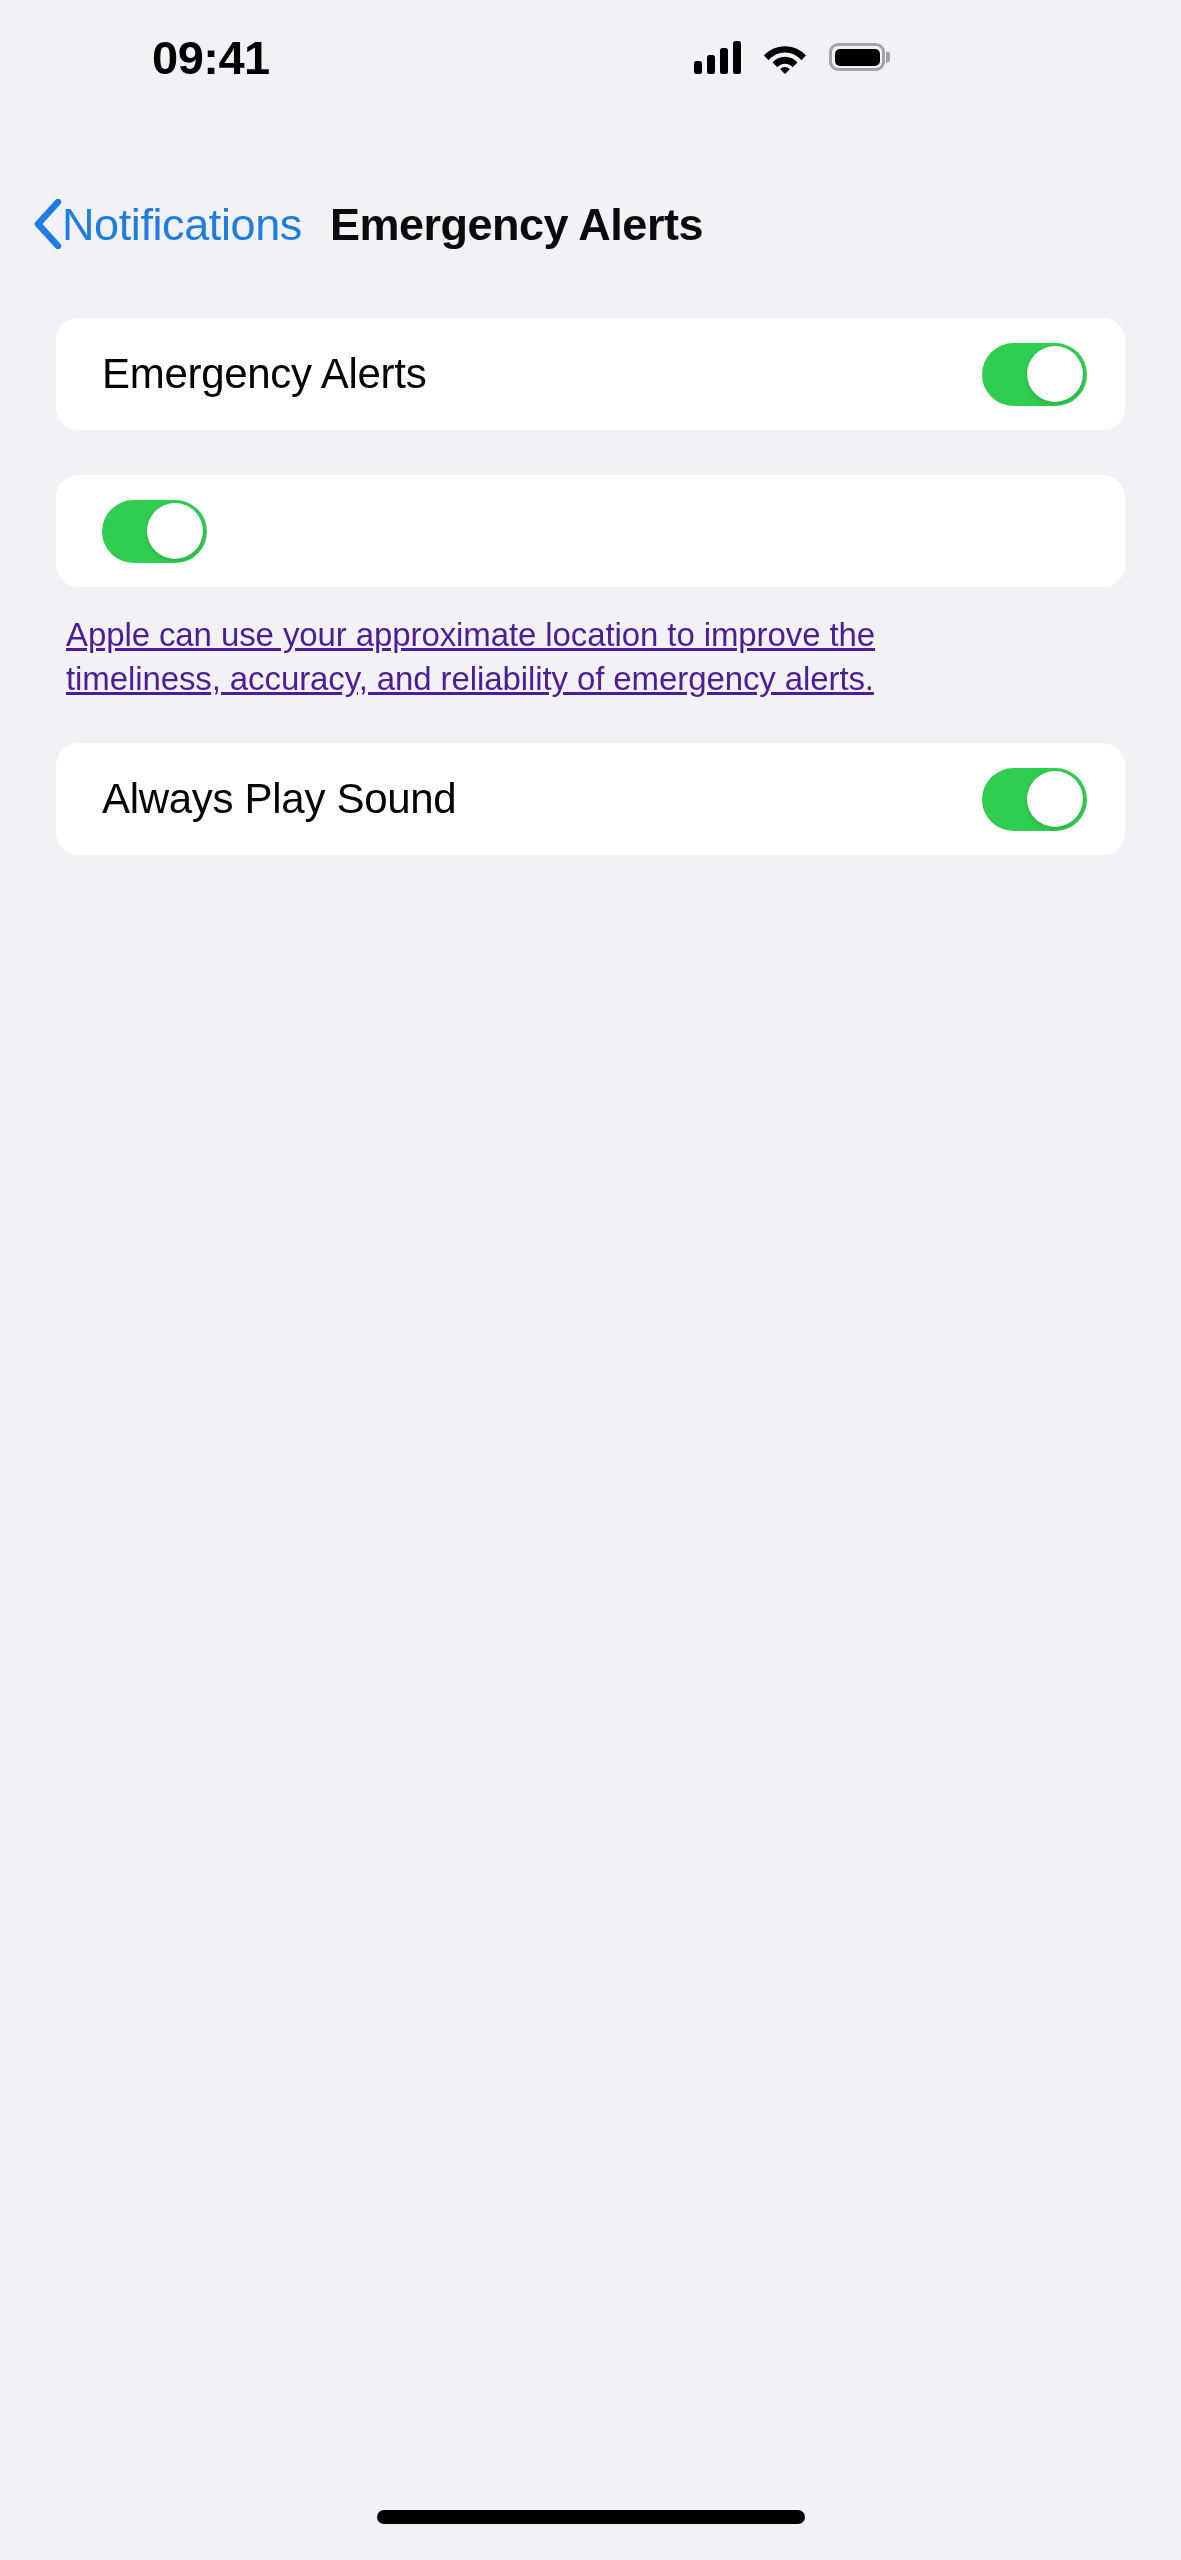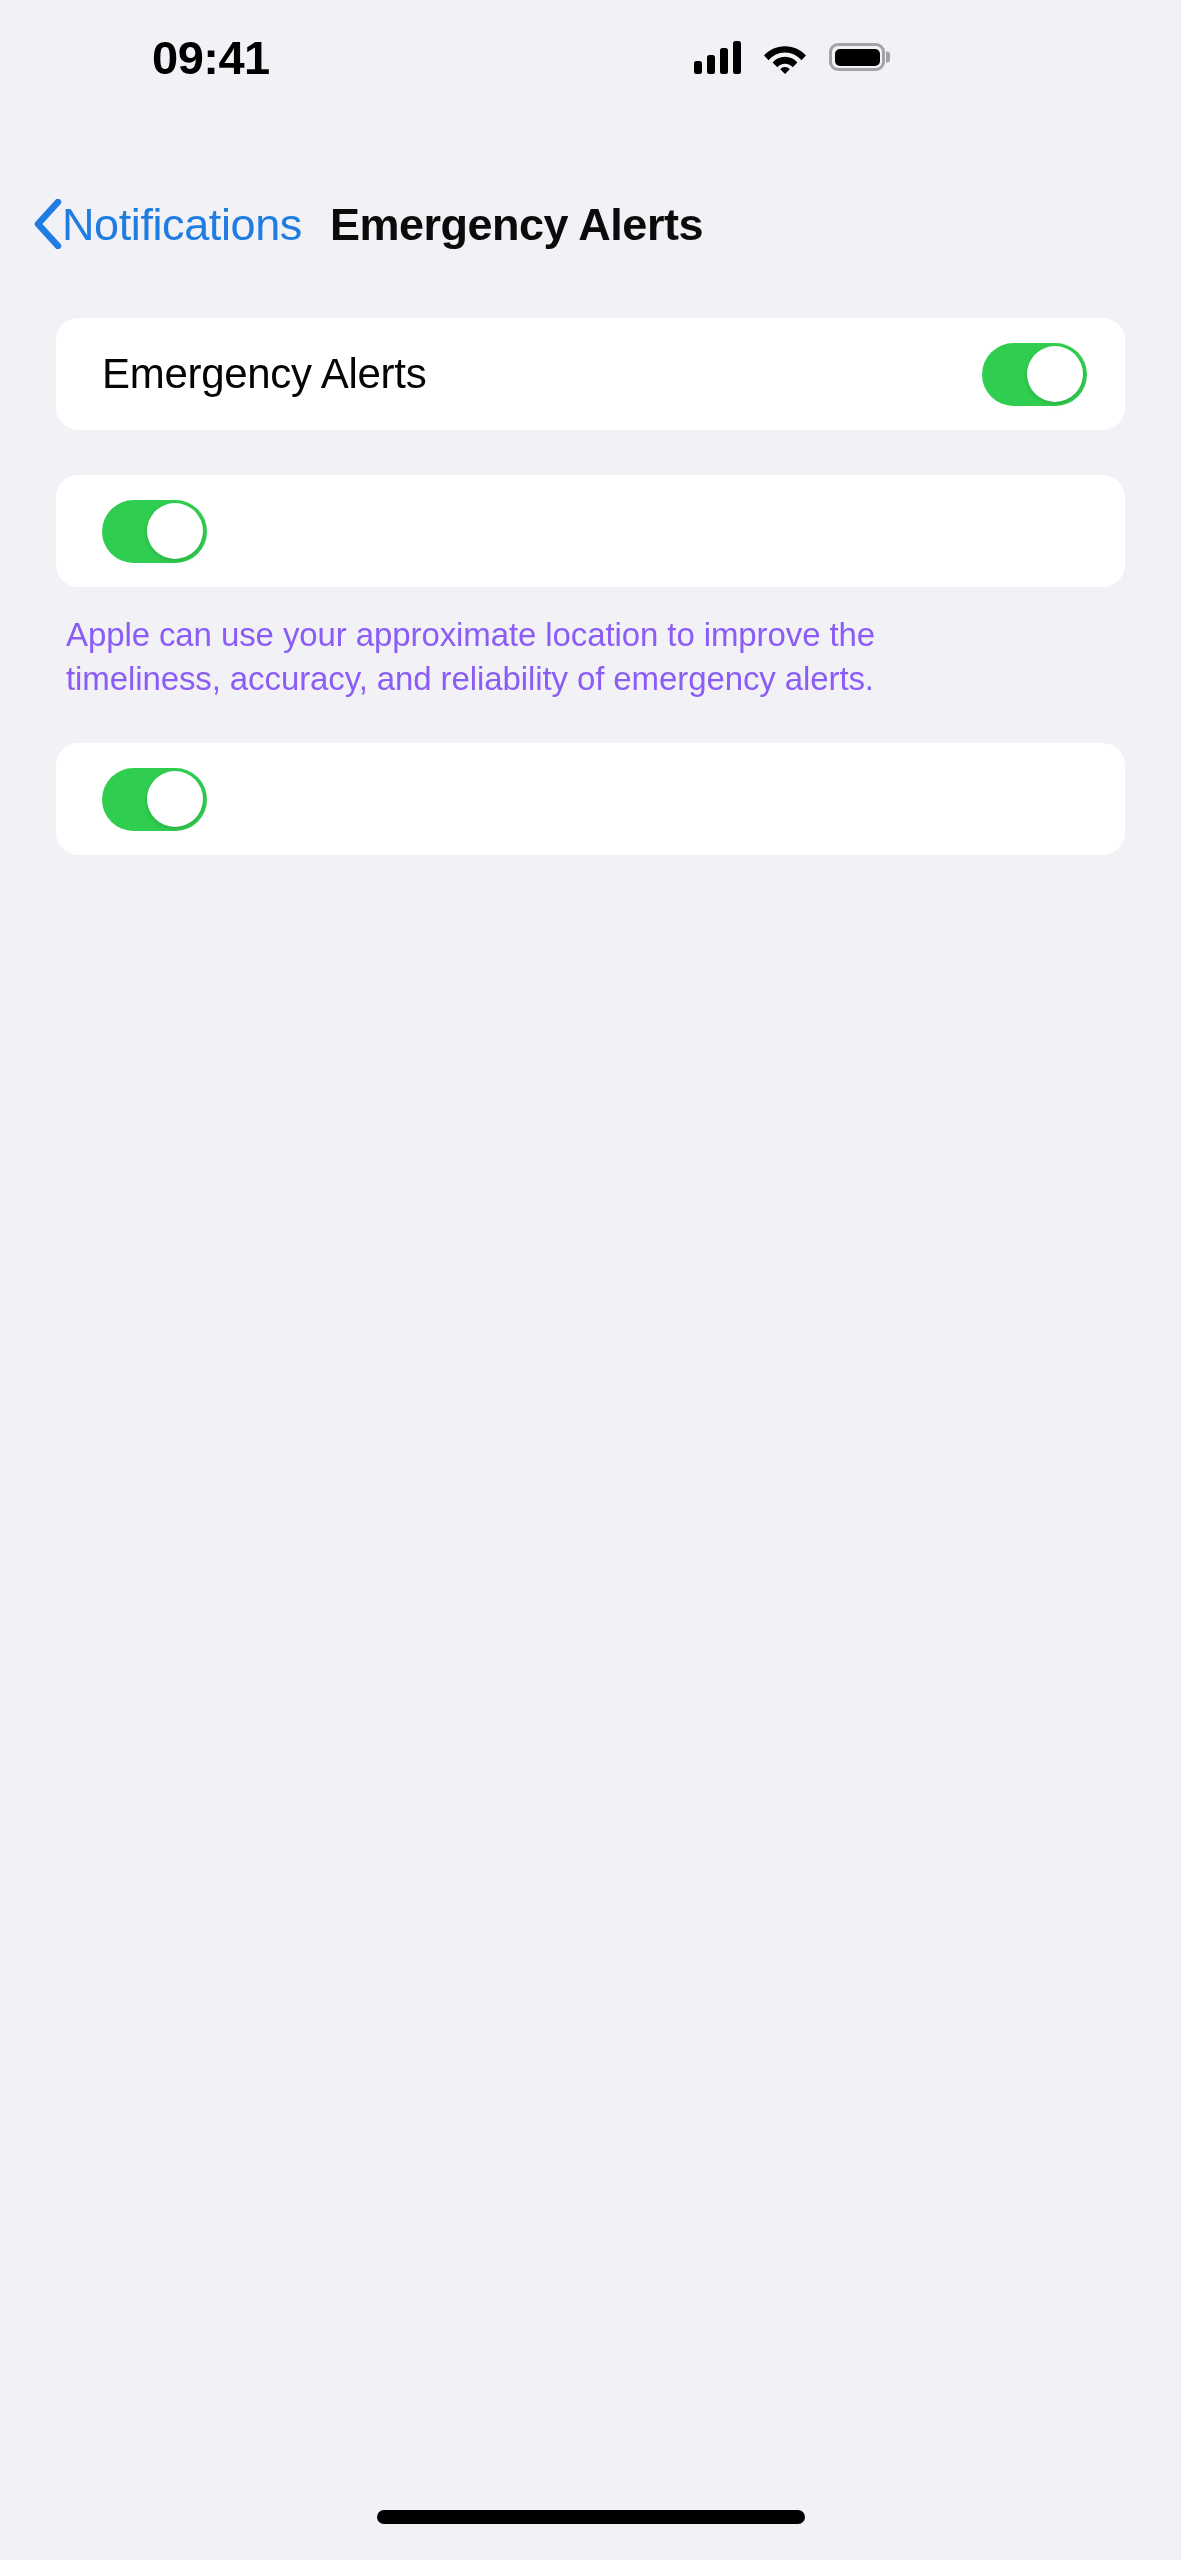--- a/index.html
+++ b/index.html
@@ -171,23 +171,24 @@
     height: 56px;
     border-radius: 50%;
     background: #FFFFFF;
     box-shadow: 0 2px 5px rgba(0,0,0,0.15);
   }
 
   .footer-text {
     margin: 26px 66px 0 66px;
     font-size: 33px;
     line-height: 44px;
-    color: #8b5cf6;
+    color: #4c1d95;
     letter-spacing: -0.1px;
     max-width: 900px;
+    text-decoration: underline;
   }
 
   .gap-lg { height: 45px; }
   .gap-md { height: 42px; }
 
   
   .home-indicator {
     position: absolute;
     bottom: 36px;
     left: 50%;
@@ -250,20 +251,21 @@
   <div class="card">
     <span class="toggle">
       <span class="knob"></span>
     </span>
   </div>
   <div class="footer-text">Apple can use your approximate location to improve the timeliness, accuracy, and reliability of emergency alerts.</div>
 
   <div class="gap-md"></div>
 
   <div class="card">
+    <span class="row-label">Always Play Sound</span>
     <span class="toggle">
       <span class="knob"></span>
     </span>
   </div>
 
 </div>
 
 <div class="home-indicator"></div>
 
 </body></html>

